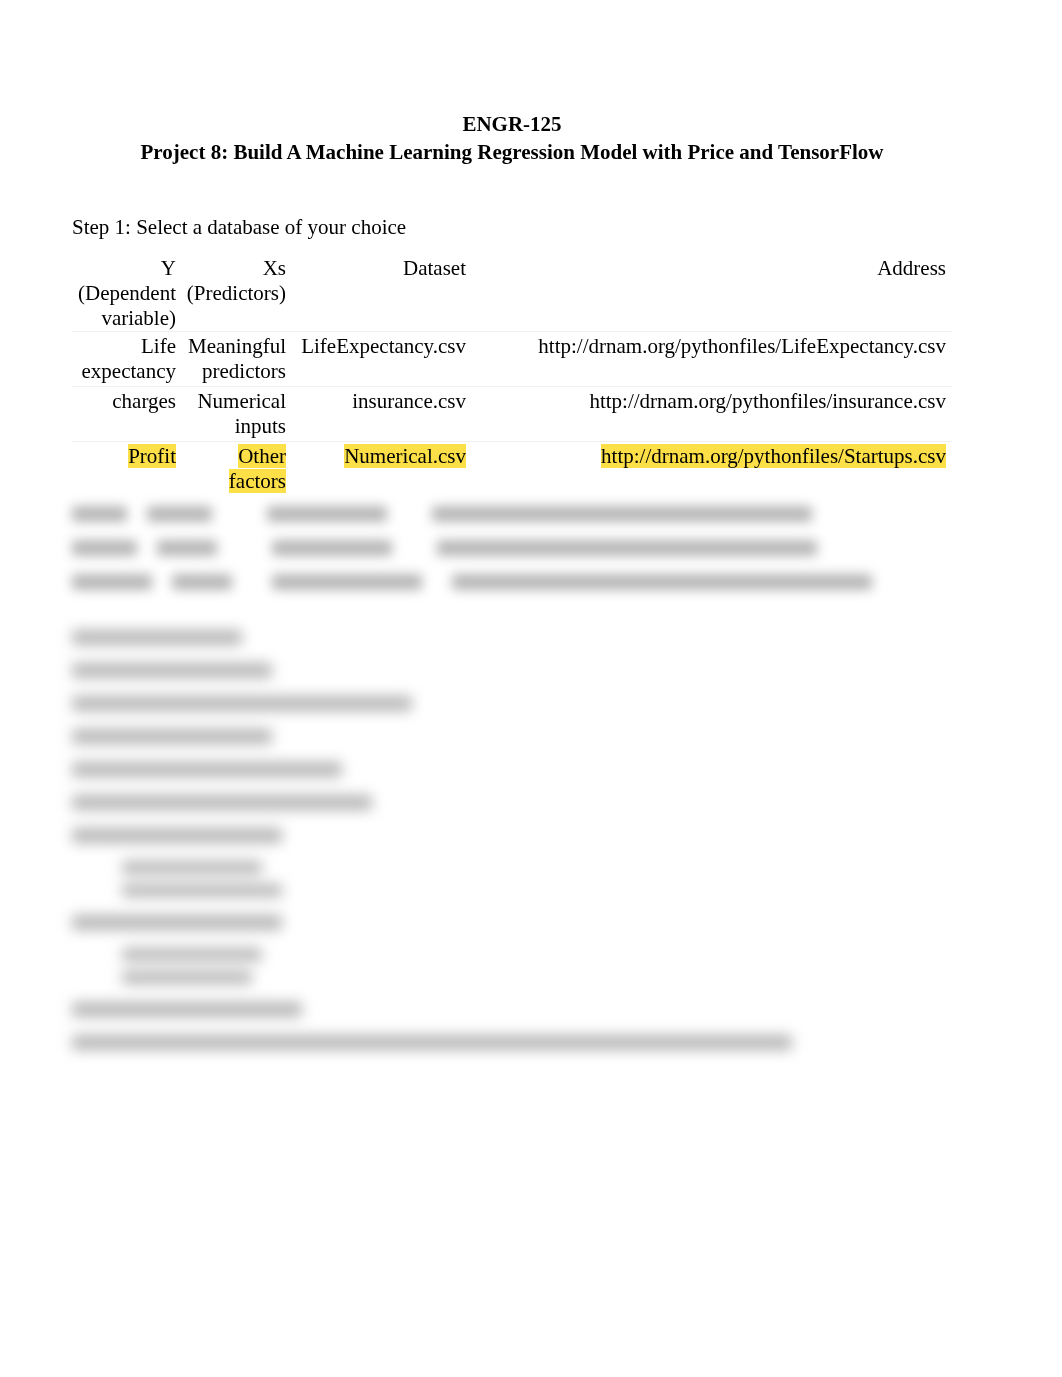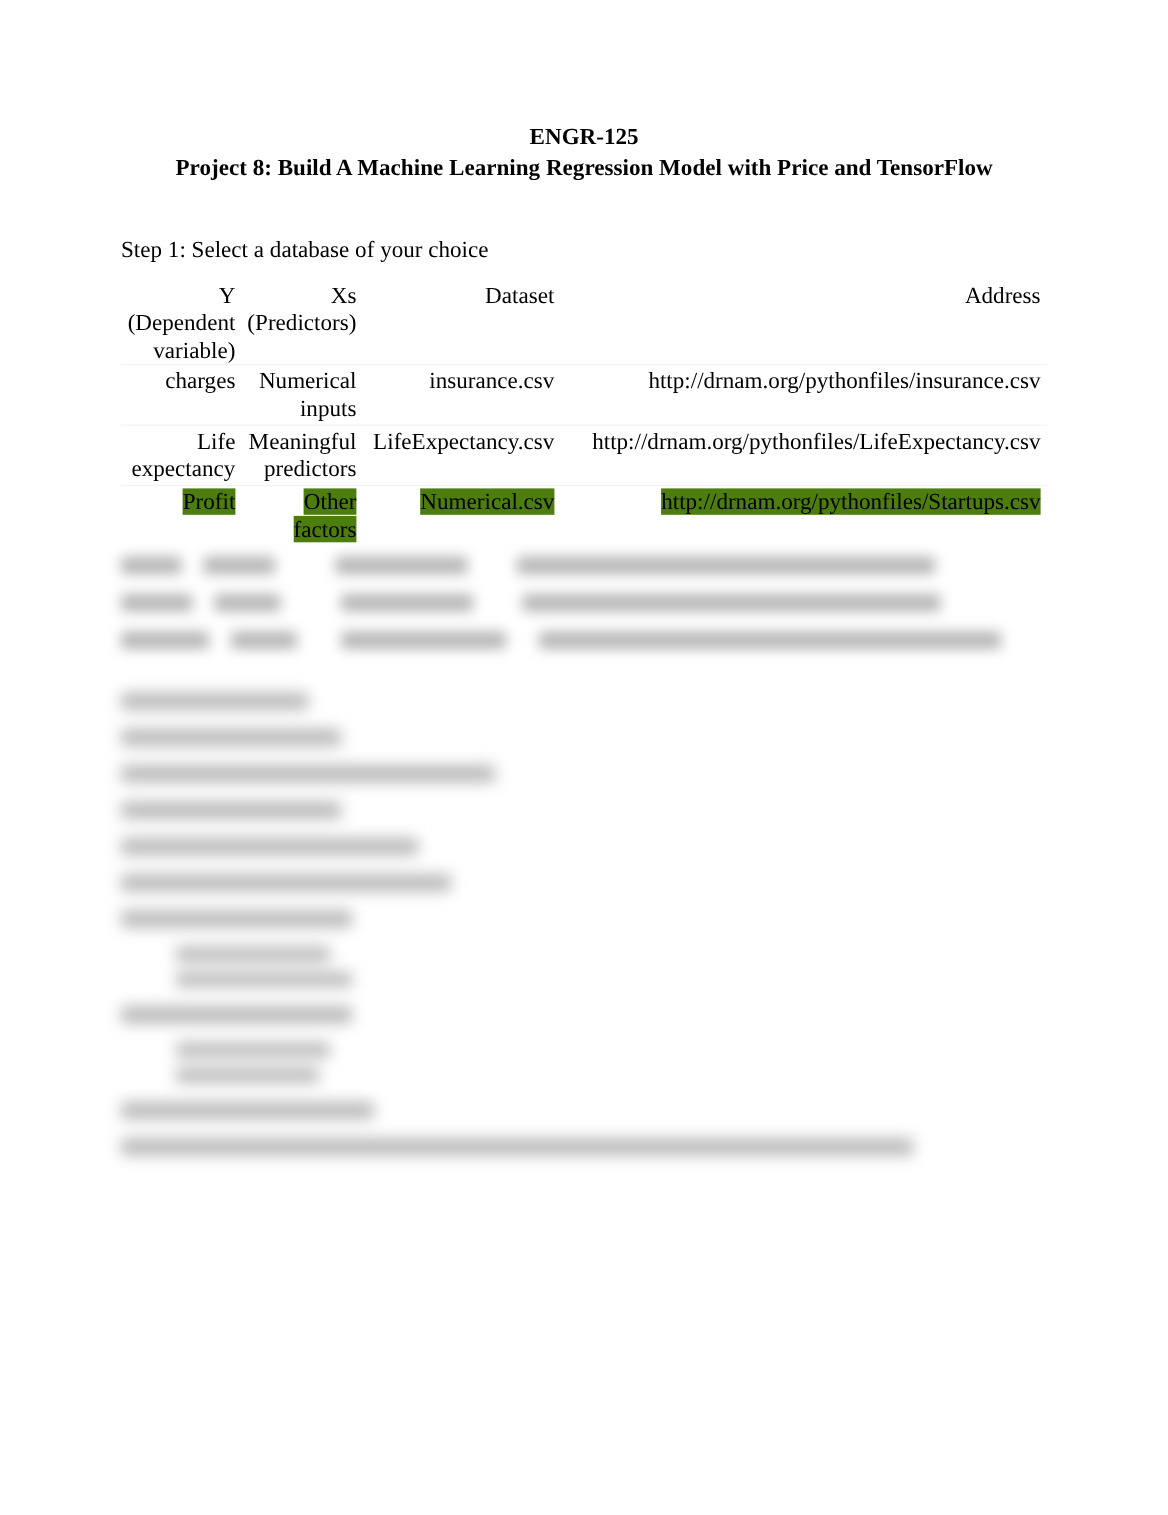--- a/index.html
+++ b/index.html
@@ -5,21 +5,21 @@
   html, body {
     margin: 0;
     padding: 0;
     background: #ffffff;
     width: 1062px;
     font-family: "Times New Roman", Times, serif;
     color: #000;
   }
   .page {
     width: 1062px;
-    padding: 110px 110px 60px 110px;
+    padding: 110px 110px 60px 72px;
     box-sizing: border-box;
     position: relative;
   }
   .title-block {
     text-align: center;
     font-weight: bold;
     font-size: 21px;
     line-height: 1.35;
     margin-bottom: 48px;
   }
@@ -44,21 +44,21 @@
     padding: 0 6px 0 0;
     font-weight: normal;
     word-wrap: break-word;
     overflow-wrap: break-word;
   }
   table.data tr.body-row td {
     border-top: 1px solid rgba(0,0,0,0.06);
     padding-top: 2px;
     padding-bottom: 2px;
   }
-  .hl { background: #4d7c0f; }
+  .hl { background: #fde047; }
 
   
   .blur-rows {
     margin-top: 4px;
     filter: blur(6px);
     user-select: none;
   }
   .blur-rows .brow {
     display: flex;
     gap: 20px;
@@ -109,30 +109,30 @@
     <thead>
       <tr>
         <th>Y (Dependent variable)</th>
         <th>Xs (Predictors)</th>
         <th>Dataset</th>
         <th>Address</th>
       </tr>
     </thead>
     <tbody>
       <tr class="body-row">
+        <td>Life expectancy</td>
+        <td>Meaningful predictors</td>
+        <td>LifeExpectancy.csv</td>
+        <td>http://drnam.org/pythonfiles/LifeExpectancy.csv</td>
+      </tr>
+      <tr class="body-row">
         <td>charges</td>
         <td>Numerical inputs</td>
         <td>insurance.csv</td>
         <td>http://drnam.org/pythonfiles/insurance.csv</td>
-      </tr>
-      <tr class="body-row">
-        <td>Life expectancy</td>
-        <td>Meaningful predictors</td>
-        <td>LifeExpectancy.csv</td>
-        <td>http://drnam.org/pythonfiles/LifeExpectancy.csv</td>
       </tr>
       <tr class="body-row">
         <td><span class="hl">Profit</span></td>
         <td><span class="hl">Other factors</span></td>
         <td><span class="hl">Numerical.csv</span></td>
         <td><span class="hl">http://drnam.org/pythonfiles/Startups.csv</span></td>
       </tr>
     </tbody>
   </table>
 

